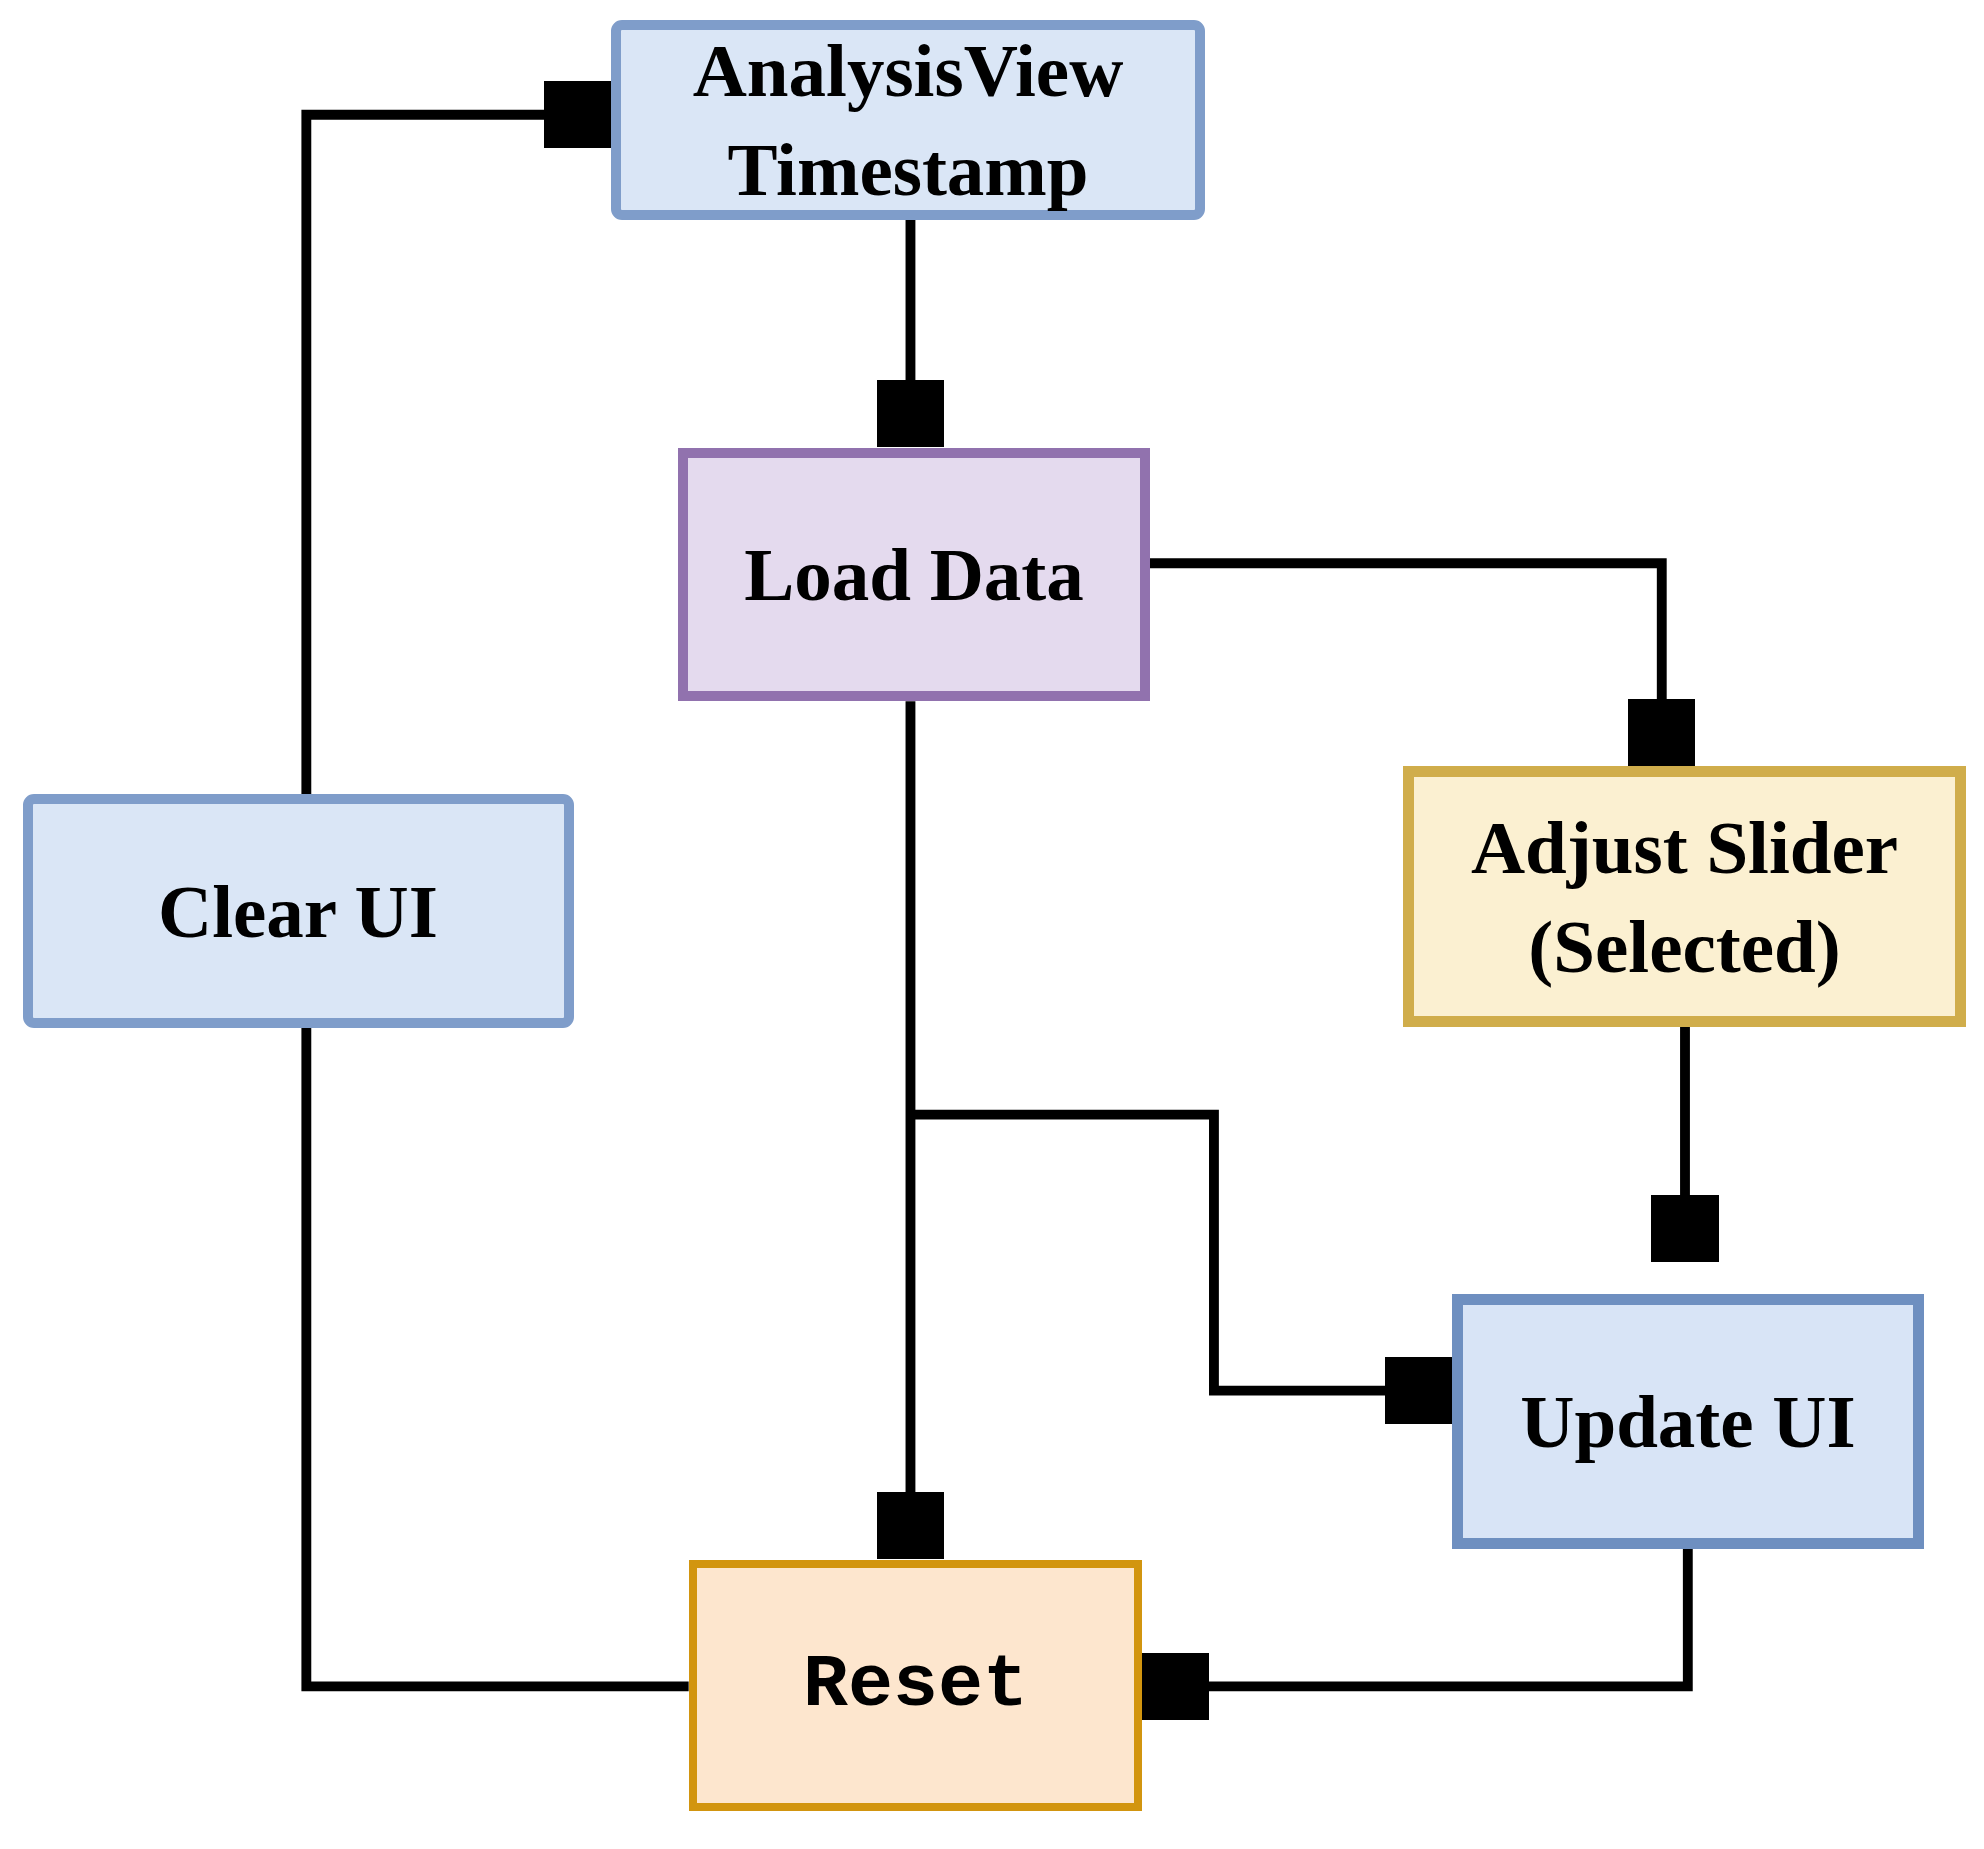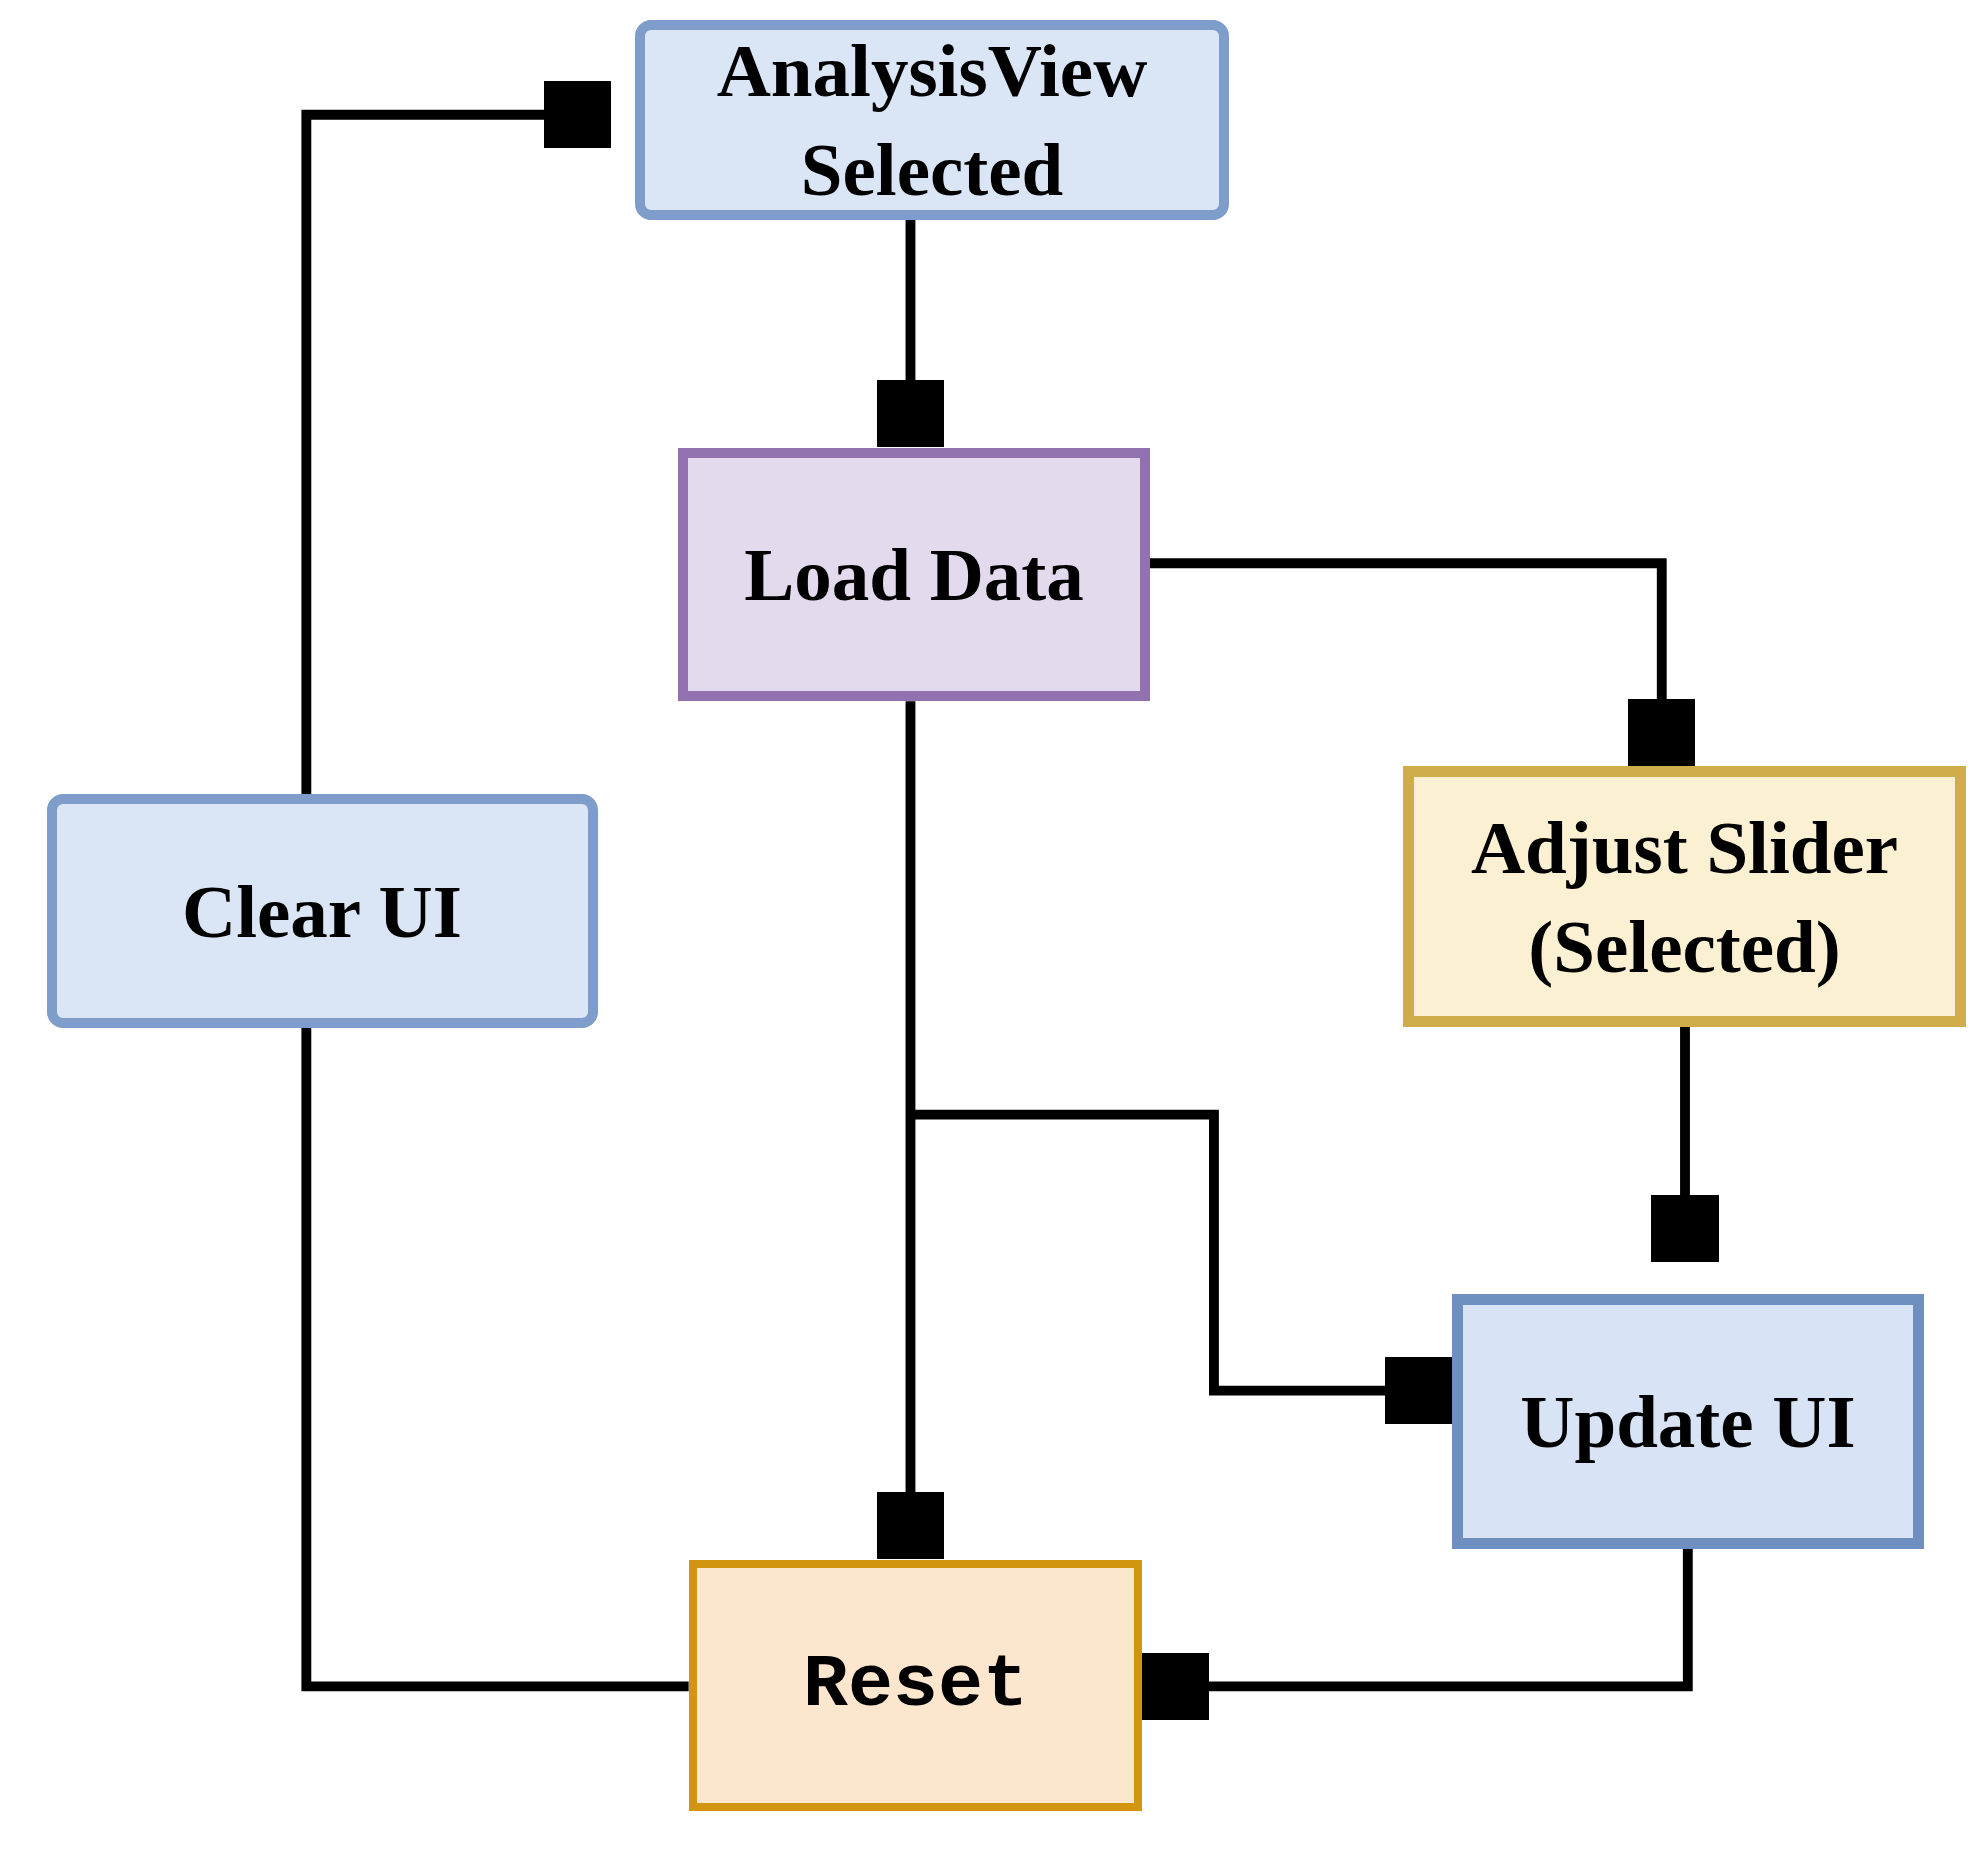--- a/index.html
+++ b/index.html
@@ -35,21 +35,21 @@
     flex-direction: column;
     align-items: center;
     justify-content: center;
     text-align: center;
     font-weight: bold;
     color: #000000;
     font-size: 75px;
     line-height: 1.32;
   }
   .node span { display: block; white-space: nowrap; }
-  .rounded { border-radius: 16px; margin-left: 24px; }
+  .rounded { border-radius: 11px; }
 
   #n-analysisview {
     left: 611px; top: 20px; width: 594px; height: 200px;
     background: #dae6f6; border: 10px solid #7f9dca;
   }
   #n-loaddata {
     left: 678px; top: 448px; width: 472px; height: 253px;
     background: #e4daee; border: 10.6px solid #9172ae;
   }
   #n-adjustslider {
@@ -91,21 +91,21 @@
 
     <path d="M 1293 996 V 2205" marker-end="url(#arrow)"></path>
 
     <path d="M 1293 1583 H 1724 V 1975 H 2052" marker-end="url(#arrow)"></path>
 
     <path d="M 2397 2155 V 2395 H 1632" marker-end="url(#arrow)"></path>
   </svg>
 
   <div class="node rounded" id="n-analysisview">
     <span>AnalysisView</span>
-    <span>Selected</span>
+    <span>Timestamp</span>
   </div>
 
   <div class="node" id="n-loaddata">
     <span>Load Data</span>
   </div>
 
   <div class="node" id="n-adjustslider">
     <span>Adjust Slider</span>
     <span>(Selected)</span>
   </div>

